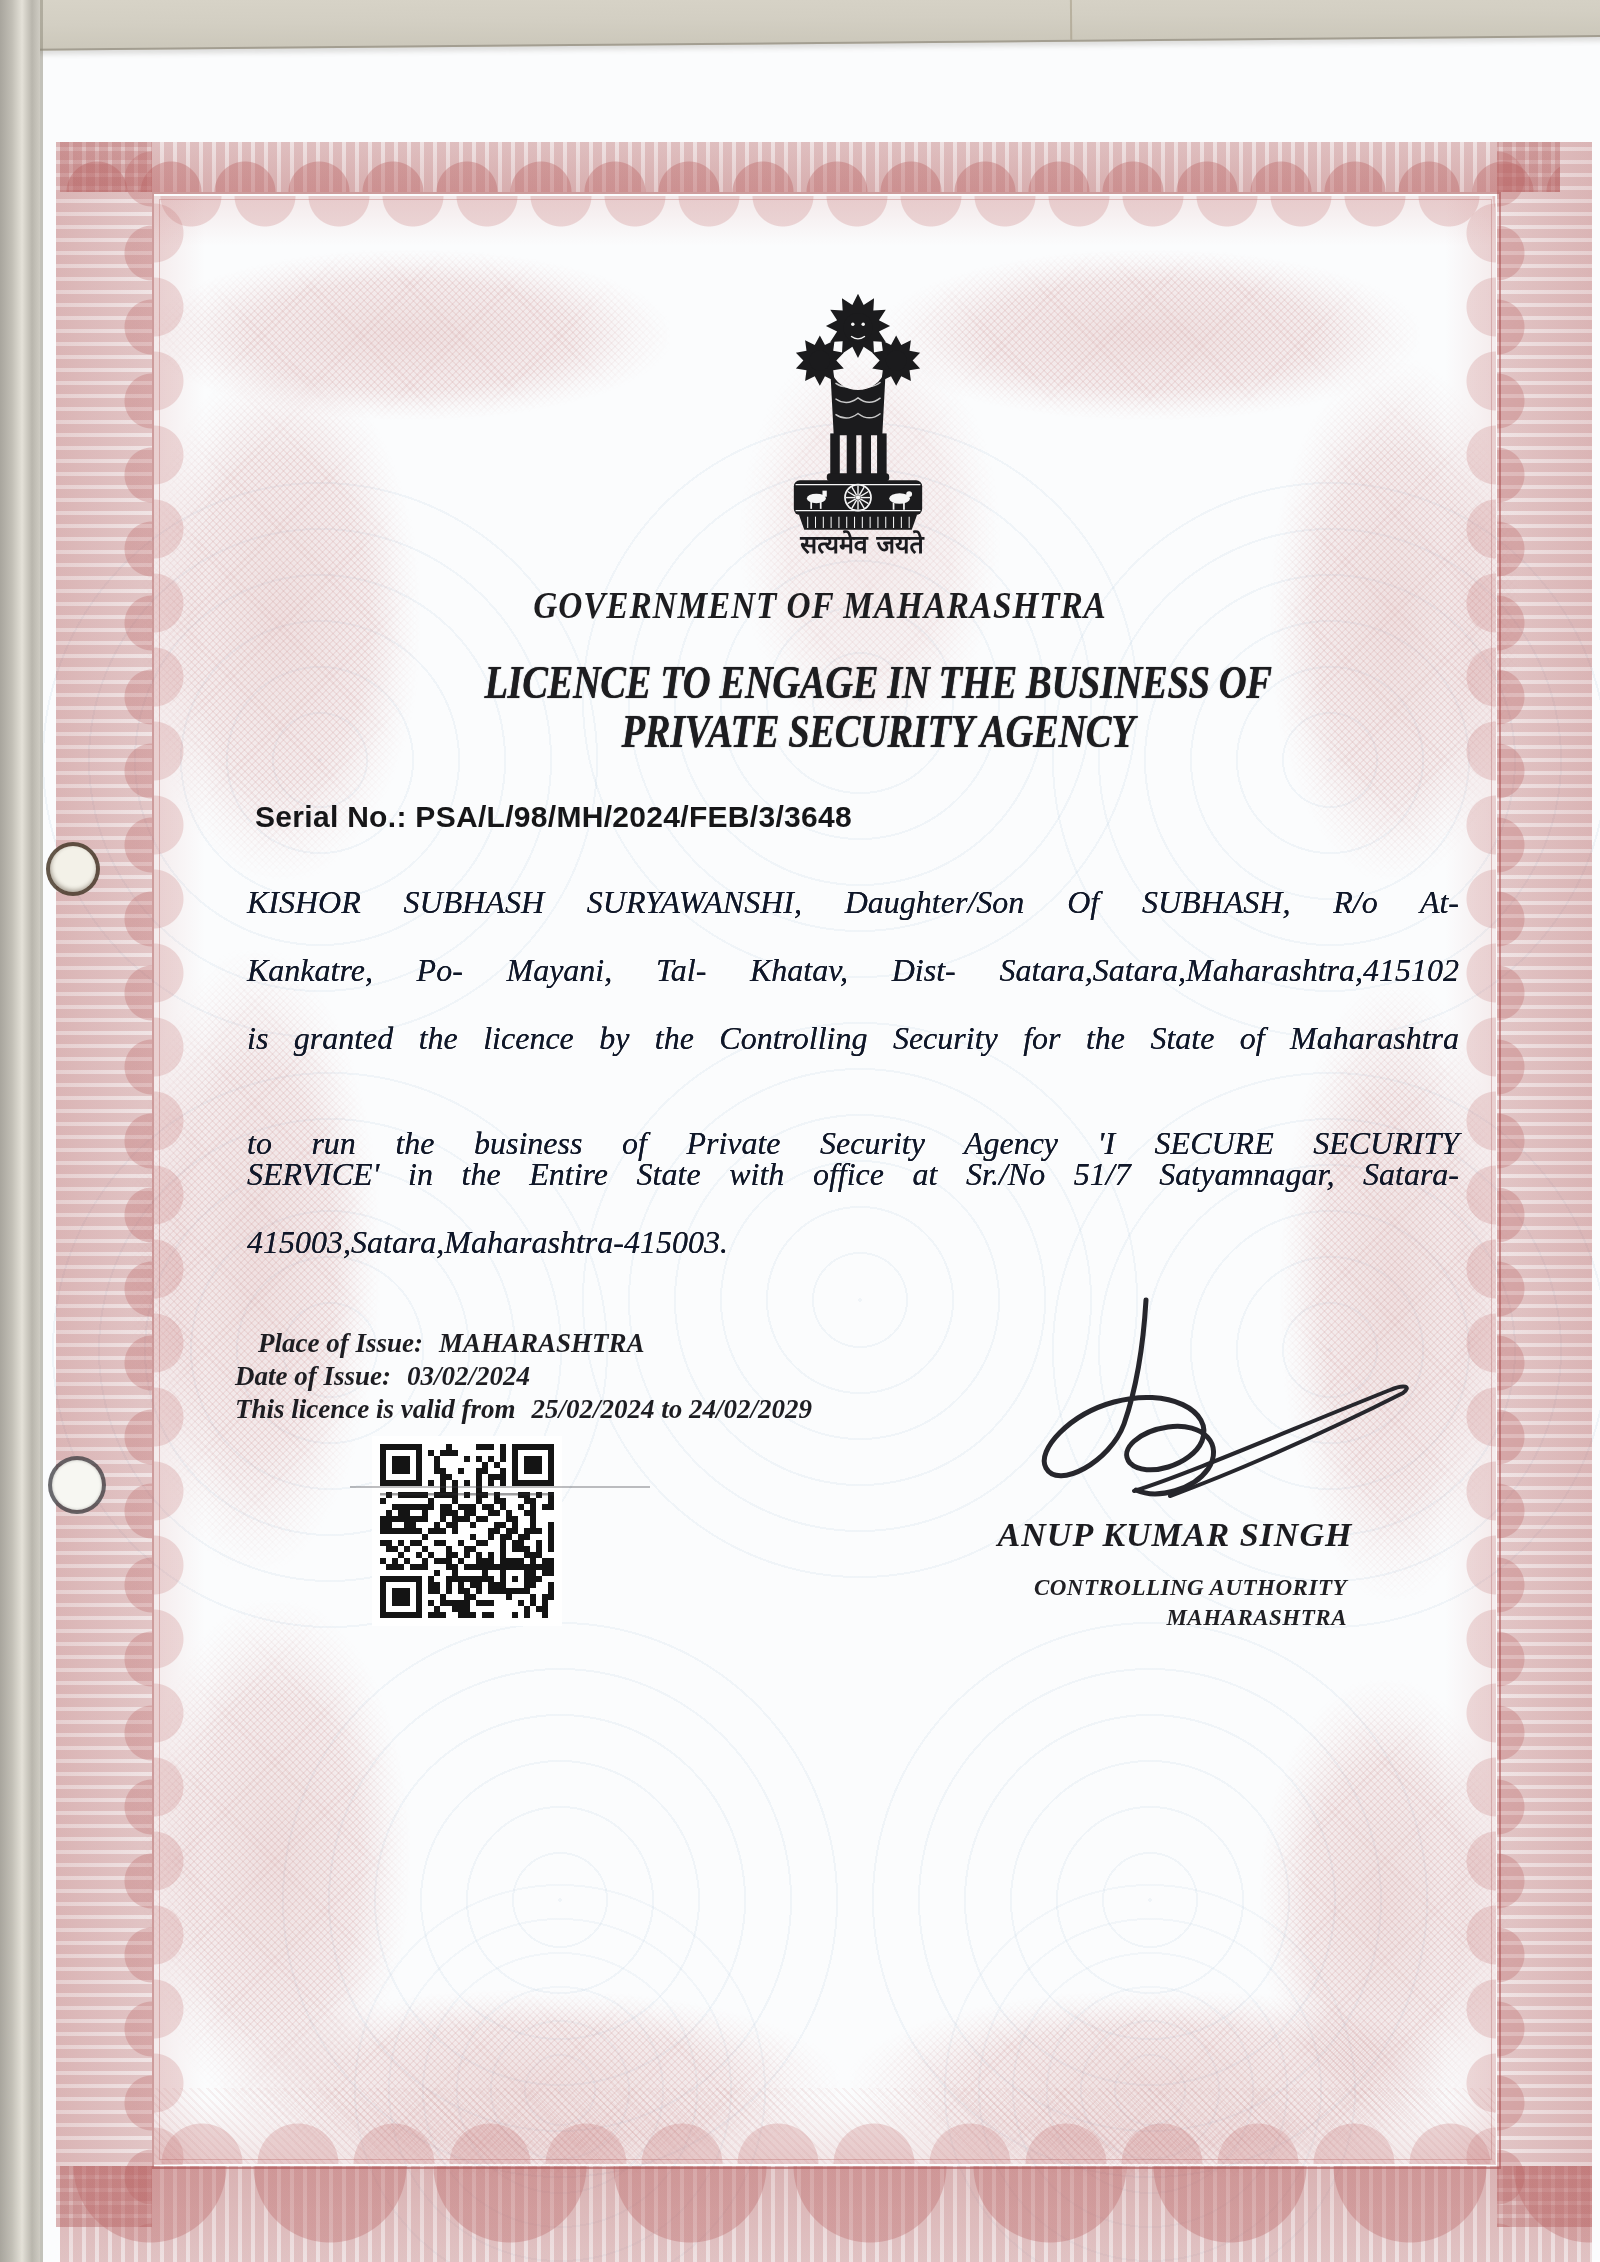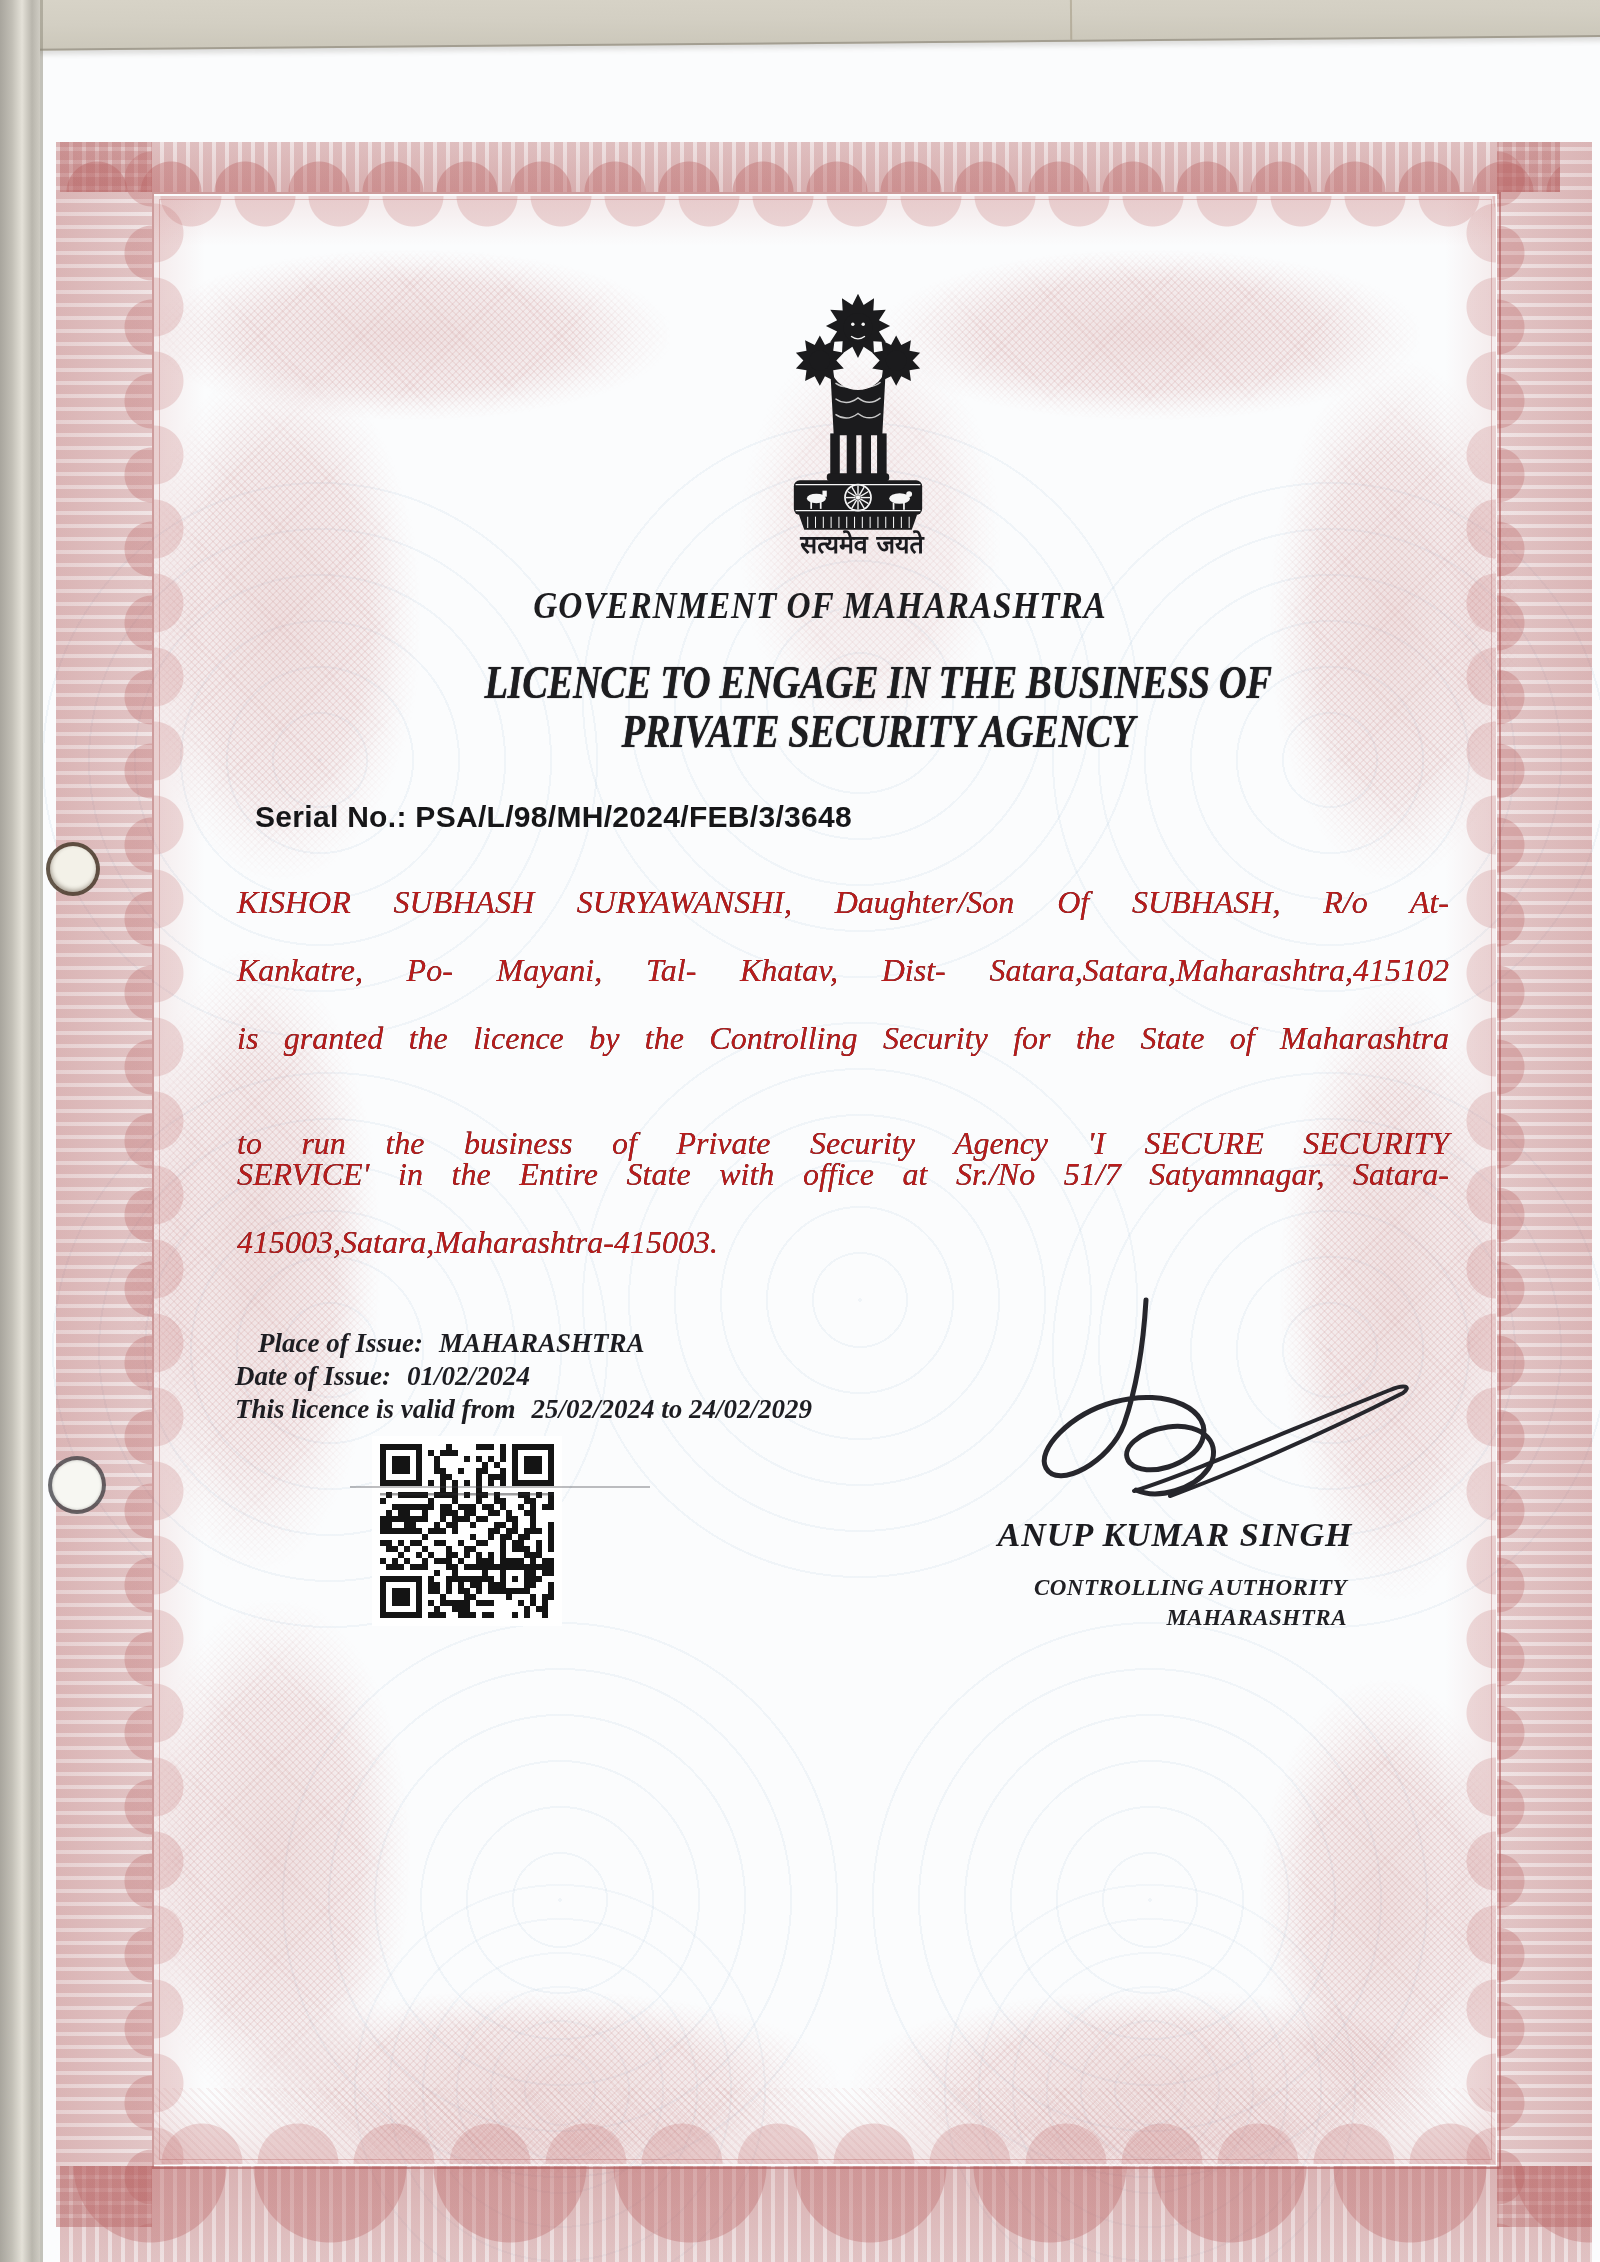--- a/index.html
+++ b/index.html
@@ -100,22 +100,22 @@
 
   
   .ink{color:#1d1d20;}
   .gov-title{position:absolute;left:220px;top:584px;width:1200px;text-align:center;
     font:600 italic 37px "Liberation Serif",serif;letter-spacing:1px;transform:scaleX(.9);}
   .main-title{position:absolute;left:278px;top:658px;width:1200px;text-align:center;
     font:700 italic 46px "Liberation Serif",serif;line-height:49px;letter-spacing:-.5px;
     transform:scaleX(.84);text-shadow:0 0 1px #1d1d20;}
   .serial{position:absolute;left:255px;top:800px;
     font:700 30px "Liberation Sans",sans-serif;letter-spacing:.3px;color:#161618;}
-  .body-line{position:absolute;left:237px;width:1212px;height:40px;
-    font:italic 32px "Liberation Serif",serif;color:#b91c1c;
+  .body-line{position:absolute;left:247px;width:1212px;height:40px;
+    font:italic 32px "Liberation Serif",serif;color:#0f172a;
     text-shadow:0 0 .6px #1b1b1e;white-space:nowrap;}
   .body-line.just{text-align:justify;text-align-last:justify;white-space:normal;}
   .issue-line{position:absolute;left:235px;font:700 italic 27px "Liberation Serif",serif;color:#1d1d22;}
   .issue-line .val{margin-left:16px;}
   .sig-name{position:absolute;left:975px;top:1516px;width:400px;text-align:center;
     font:700 italic 34px "Liberation Serif",serif;letter-spacing:1px;color:#1c1c20;z-index:3;}
   .sig-title{position:absolute;left:947px;top:1573px;width:400px;text-align:right;
     font:600 italic 23px "Liberation Serif",serif;letter-spacing:.5px;line-height:30px;color:#202024;}
   .motto{position:absolute;left:762px;top:526px;width:200px;text-align:center;
     font:700 25px "DejaVu Sans",sans-serif;color:#1b1b1f;}
@@ -240,21 +240,21 @@
   <div class="serial"><span>Serial No.:</span>&nbsp;<span>PSA/L/98/MH/2024/FEB/3/3648</span></div>
 
   <div class="body-line just" style="top:884px;">KISHOR SUBHASH SURYAWANSHI, Daughter/Son Of SUBHASH, R/o At-</div>
   <div class="body-line just" style="top:952px;">Kankatre, Po- Mayani, Tal- Khatav, Dist- Satara,Satara,Maharashtra,415102</div>
   <div class="body-line just" style="top:1020px;">is granted the licence by the Controlling Security for the State of Maharashtra</div>
   <div class="body-line just" style="top:1088px;margin-top:37px;">to run the business of Private Security Agency 'I SECURE SECURITY</div>
   <div class="body-line just" style="top:1156px;font-style:italic;">SERVICE' in the Entire State with office at Sr./No 51/7 Satyamnagar, Satara-</div>
   <div class="body-line" style="top:1224px;">415003,Satara,Maharashtra-415003.</div>
 
   <div class="issue-line" style="top:1328px;margin-left:23px;"><span>Place of Issue:</span><span class="val">MAHARASHTRA</span></div>
-  <div class="issue-line" style="top:1361px;"><span>Date of Issue:</span><span class="val">01/02/2024</span></div>
+  <div class="issue-line" style="top:1361px;"><span>Date of Issue:</span><span class="val">03/02/2024</span></div>
   <div class="issue-line" style="top:1394px;"><span>This licence is valid from</span><span class="val">25/02/2024 to 24/02/2029</span></div>
 
   <div class="qr-wrap" id="qr">
       <svg width="174" height="174" viewBox="0 0 174 174">
         <rect width="174" height="174" fill="#fff"></rect>
         <rect x="0" y="0" width="6" height="6" fill="#141414"></rect>
         <rect x="6" y="0" width="6" height="6" fill="#141414"></rect>
         <rect x="12" y="0" width="6" height="6" fill="#141414"></rect>
         <rect x="18" y="0" width="6" height="6" fill="#141414"></rect>
         <rect x="24" y="0" width="6" height="6" fill="#141414"></rect>

